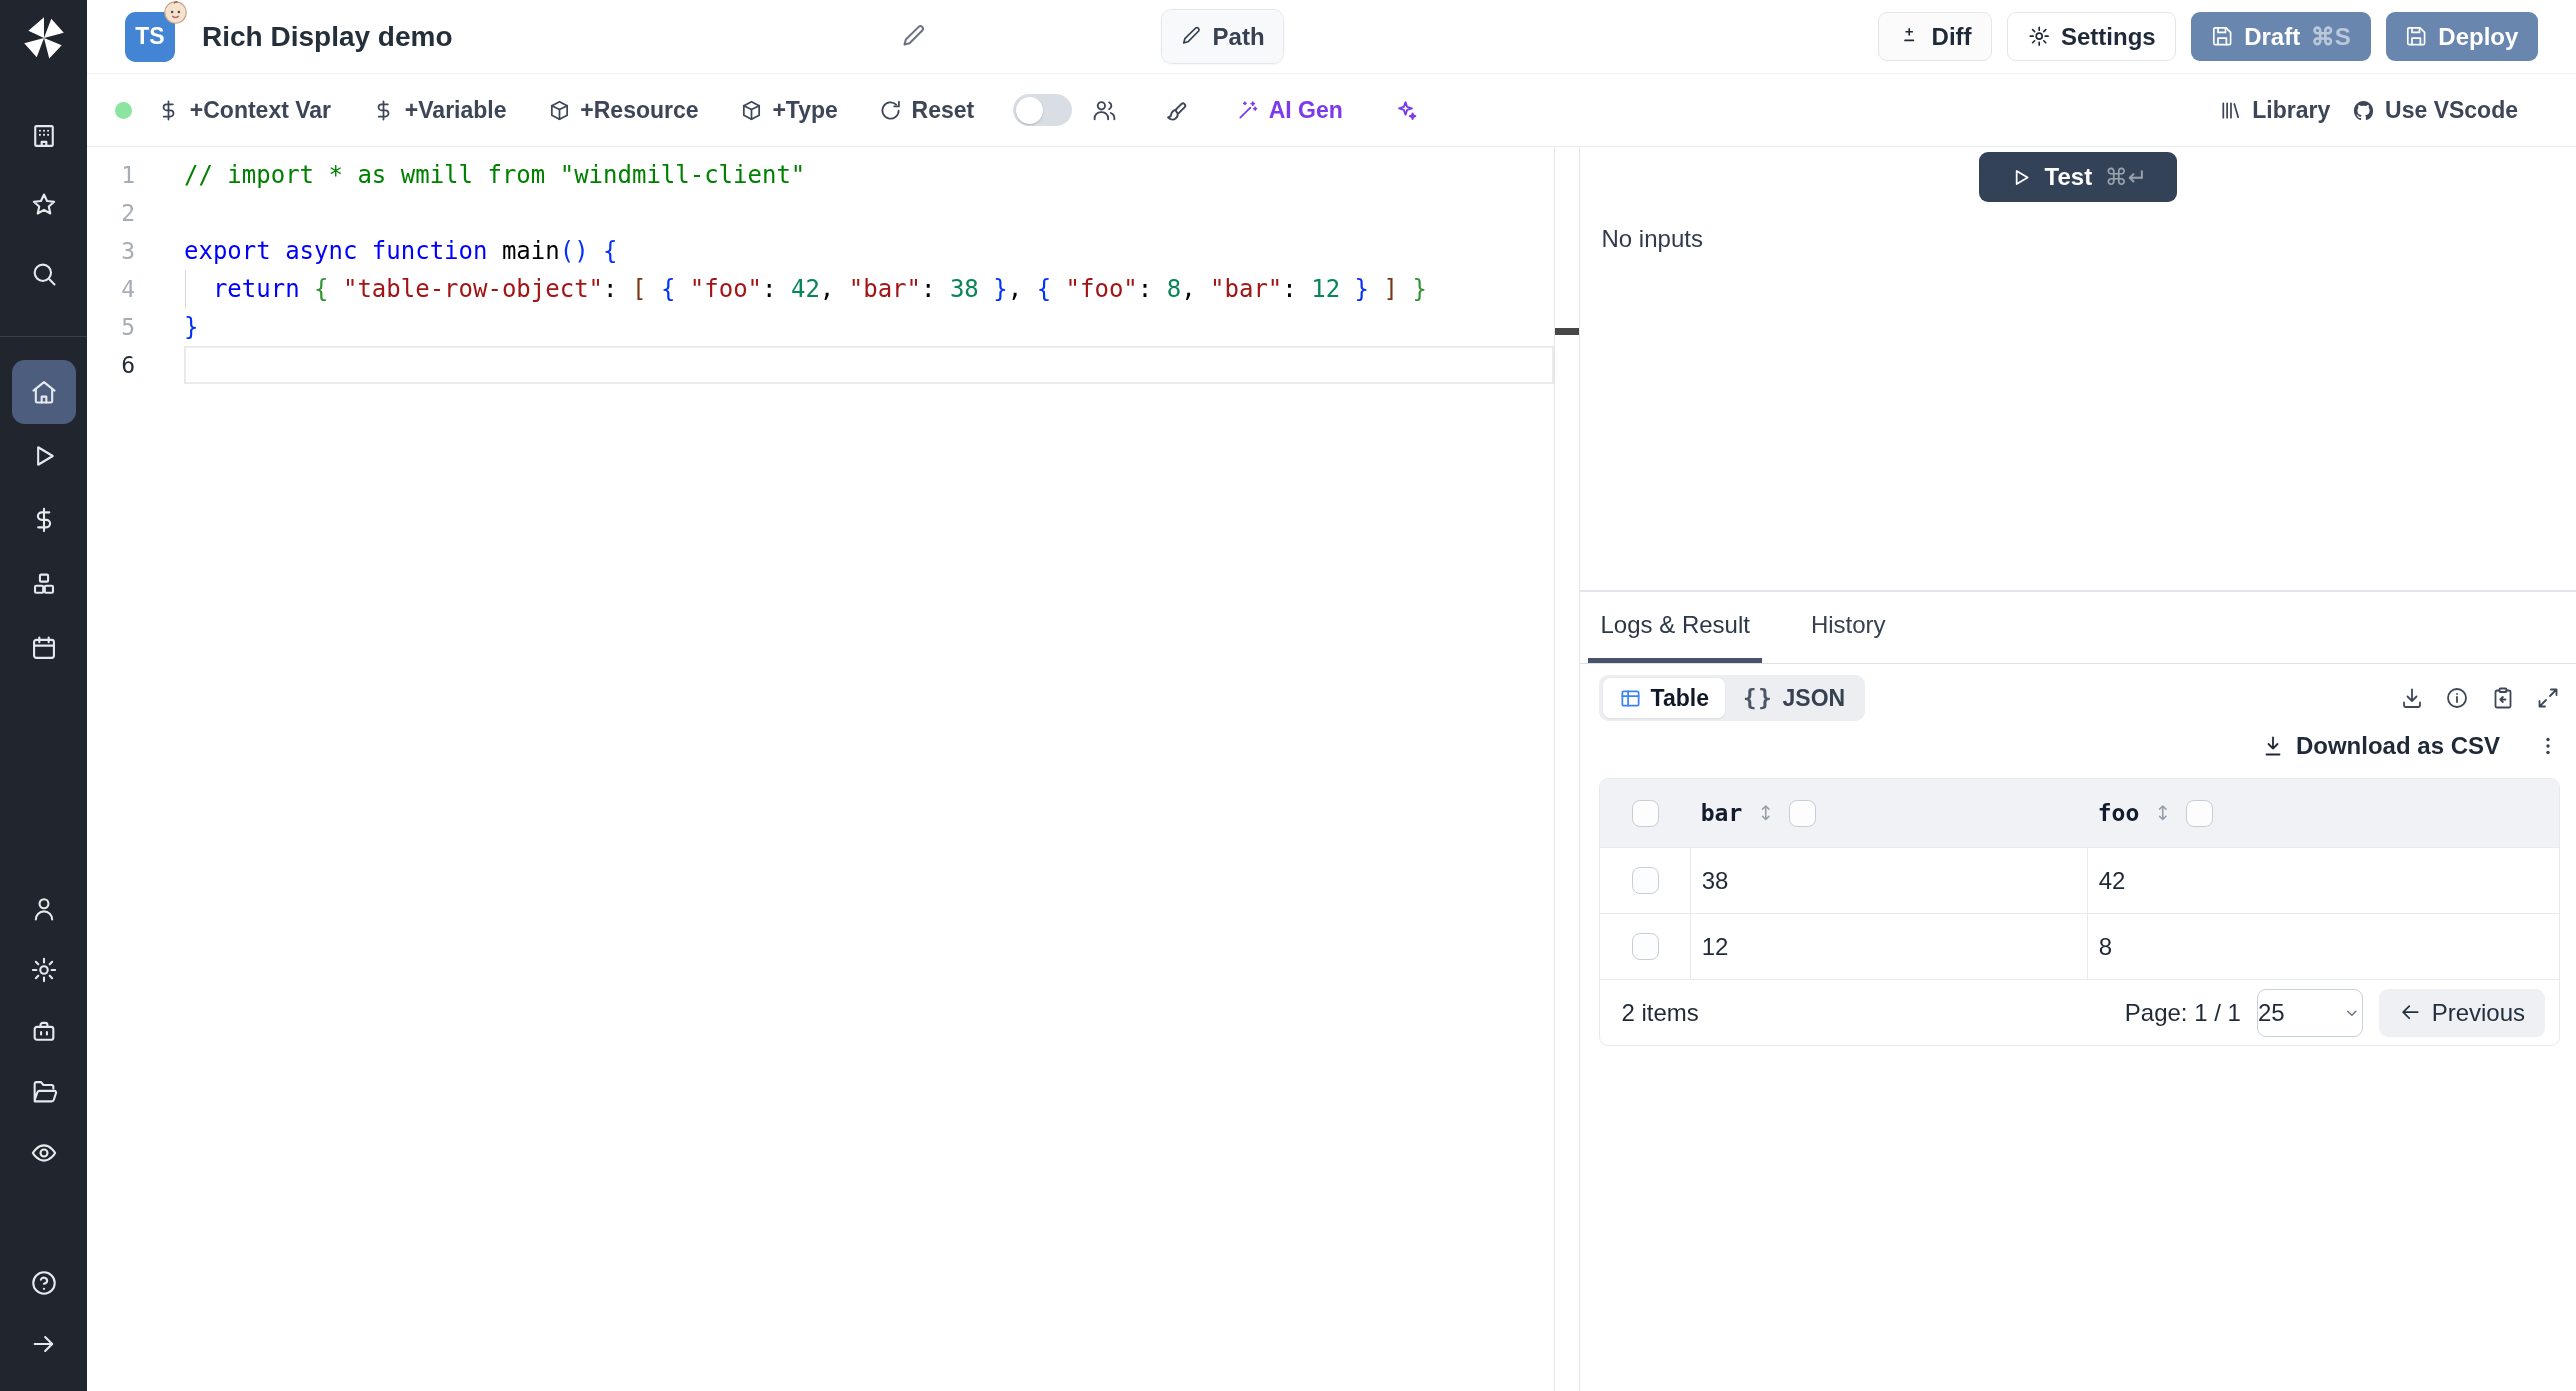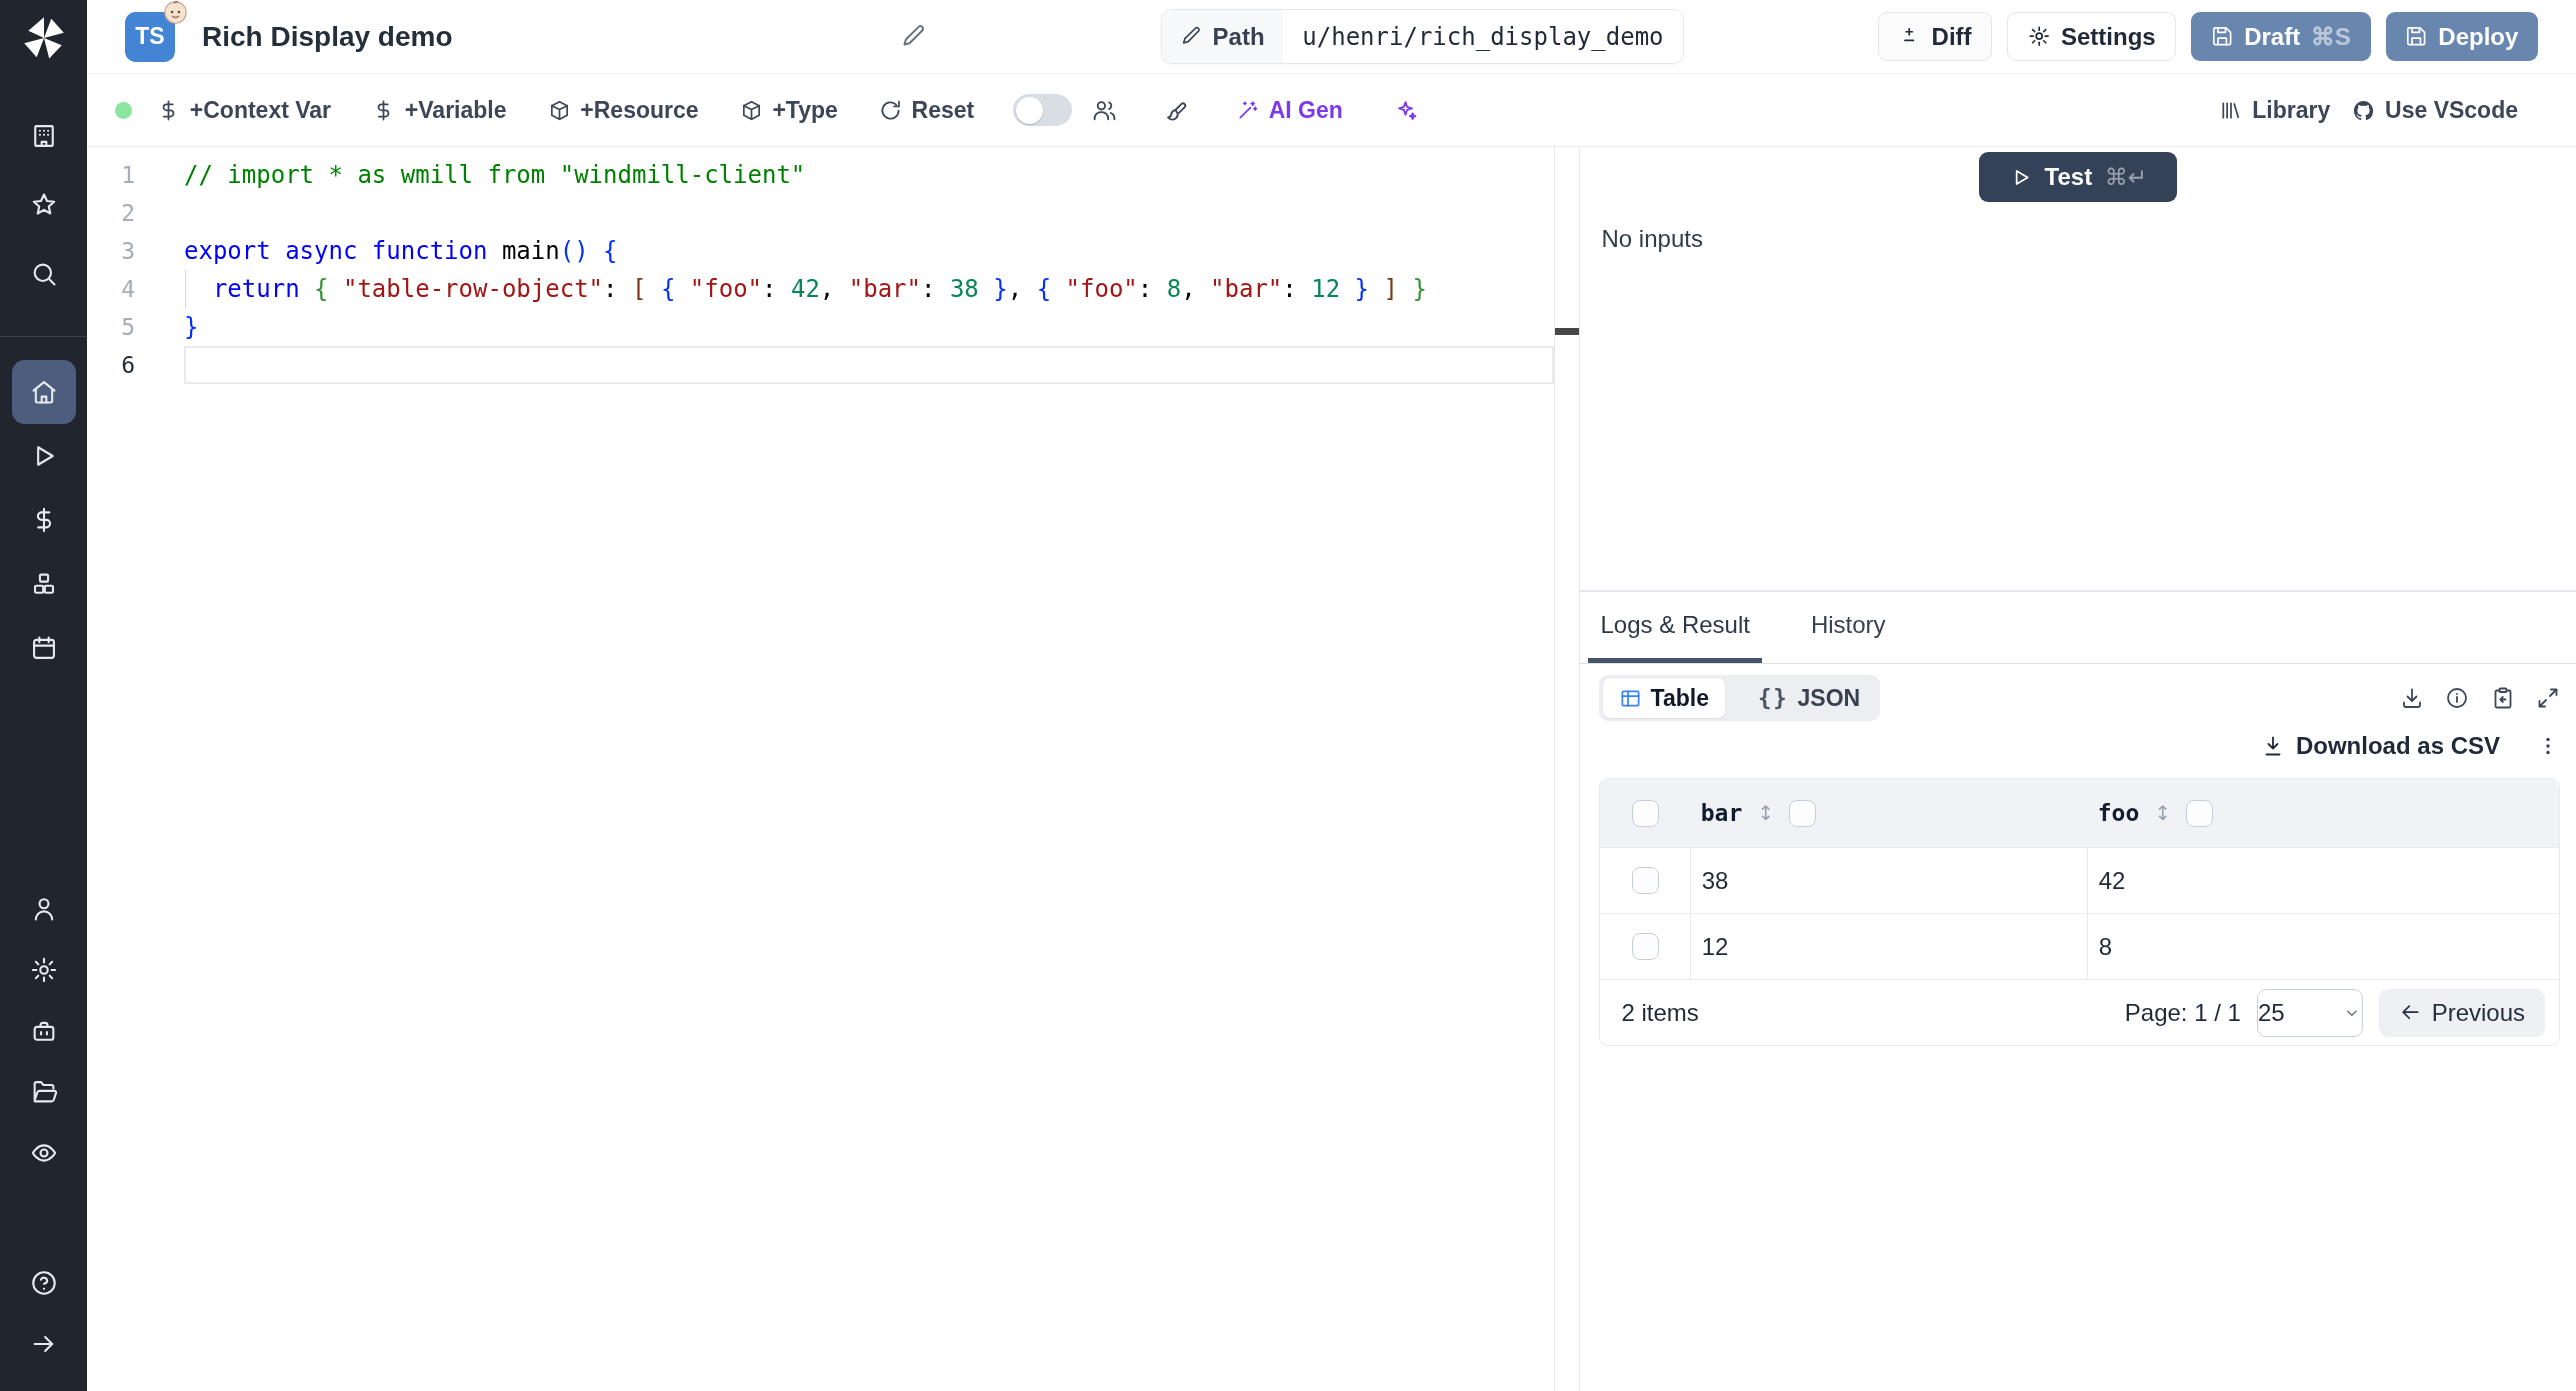--- a/index.html
+++ b/index.html
@@ -88,21 +88,21 @@
   .test-btn .shortcut{color:rgba(255,255,255,.5);font-weight:400;font-size:23px}
   .no-inputs{margin:23px 0 0 21.5px;font-size:24px;color:#303c4c}
 
   .tabs{height:72px;display:flex;align-items:stretch;border-bottom:0.9px solid #dde1e6;padding-left:8px;flex-shrink:0}
   .tab{display:flex;align-items:center;padding:0 12.5px;font-size:24px;color:#2c3748;cursor:pointer;border-bottom:5.4px solid transparent;font-weight:500}
   .tab.active{border-bottom-color:#47536b}
   .tab.inactive{font-weight:400;margin-left:36px;color:#374151}
 
   .res-body{flex:1;padding:0 16px 0 19px;overflow:hidden}
   .res-toolbar{margin-top:10.7px;display:flex;align-items:center;justify-content:space-between}
-  .segmented{display:flex;align-items:center;background:#eceef1;border-radius:9px;padding:3.6px;gap:17px}
+  .segmented{display:flex;align-items:center;background:#eceef1;border-radius:9px;padding:3.6px;gap:2px}
   .seg{display:flex;align-items:center;gap:9px;padding:6.3px 16px;border-radius:7.2px;font-size:23px;font-weight:600;color:#374151;cursor:pointer}
   .seg.active{background:#fff;box-shadow:0 0.9px 1.8px rgba(0,0,0,.08);color:#111827}
   .seg .tbl-ic{color:var(--tbl-blue)}
   .seg svg{width:23px;height:23px}
   .braces{font-family:"DejaVu Sans Mono",monospace;font-weight:600;color:#4b5563;letter-spacing:1.8px;font-size:22.4px}
   .res-icons{display:flex;align-items:center;gap:21.5px;color:#3d4757}
   .res-icons .icn{cursor:pointer}
   .res-icons svg{width:24px;height:24px}
 
   .search-row{margin-top:10.7px;display:flex;align-items:center}
@@ -298,21 +298,20 @@
       </span>
     <div class="path-box">
       <div class="path-left">
         <span class="icn">
             <svg viewBox="0 0 24 24">
               <path d="M16.8 3.2a2.3 2.3 0 0 1 3.2 3.2L8.5 18 4 19.2 5.2 14.7z"></path>
             </svg>
           </span>
         <span>Path</span>
       </div>
-      <div class="path-value">u/henri/rich_display_demo</div>
     </div>
     <div class="hdr-right">
       <button class="btn ghost">
         <span class="icn">
             <svg viewBox="0 0 24 24">
               <path d="M12 4v6.5M8.7 7.2h6.6M7.5 16.5h9"></path>
             </svg>
           </span>
         <span>Diff</span>
       </button>

